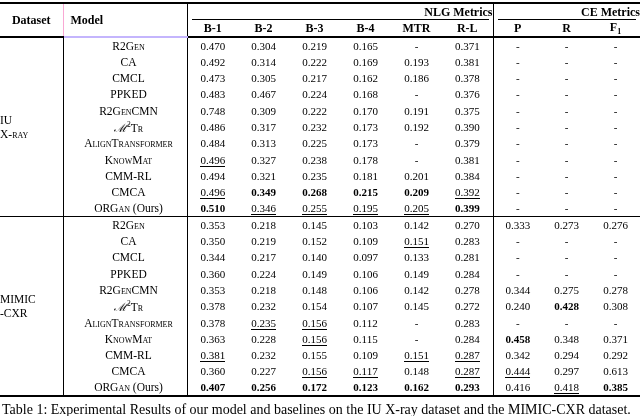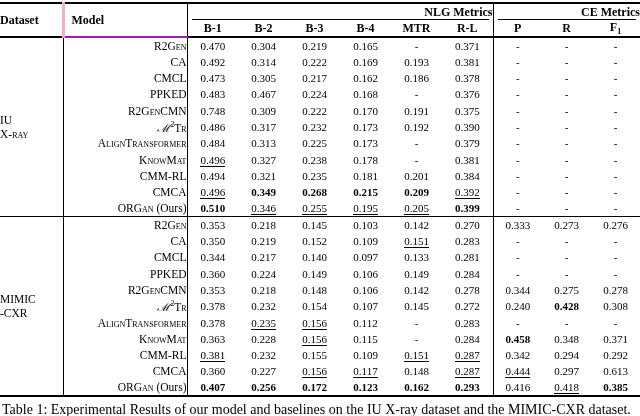--- a/index.html
+++ b/index.html
@@ -10,32 +10,32 @@
     font-family: "Liberation Serif", serif;
   }
   table.results {
     border-collapse: collapse; table-layout: fixed;
     width: 640px; margin-top: 2px;
     border-top: 2px solid #000;
     border-bottom: 2px solid #000;
   }
   th, td { padding: 0; }
   tr.h1 th { font-size: 12px; font-weight: bold; height: 17px; vertical-align: middle; }
-  th.h-dataset { text-align: left; border-right: 3px solid #f9a8d4; border-bottom: 2px solid #000; }
-  th.h-model  { text-align: left; padding-left: 7px; border-right: 1px solid #000; border-bottom: 2px solid #a21caf; }
+  th.h-dataset { text-align: center; border-right: 1px solid #f9a8d4; border-bottom: 2px solid #000; }
+  th.h-model  { text-align: left; padding-left: 7px; border-right: 1px solid #000; border-bottom: 2px solid #c4b5fd; }
   th.group { position: relative; text-align: right; }
   th.group.nlg { border-right: 1px solid #000; }
   th.group::after { content: ""; position: absolute; left: 4px; right: 4px; bottom: 0; height: 1px; background: #000; }
   tr.h2 th { font-size: 12px; font-weight: bold; height: 17px; text-align: center; border-bottom: 2px solid #000; }
   tr.h2 th.vr { border-right: 1px solid #000; }
   tr.h2 th sub { font-size: 8px; }
   tbody td { font-size: 11px; height: 16.3px; vertical-align: middle; }
   td.dataset-cell { border-right: 1px solid #000; text-align: left; font-size: 11.5px; }
   td.dataset-cell div { line-height: 1.25; }
-  td.model-cell { border-right: 1px solid #000; text-align: right; padding-left: 7px; font-size: 11.5px; white-space: nowrap; }
+  td.model-cell { border-right: 1px solid #000; text-align: center; padding-left: 7px; font-size: 11.5px; white-space: nowrap; }
   td.val { text-align: center; }
   td.val.vr { border-right: 1px solid #000; }
   tr.sec-start td { border-top: 1.5px solid #000; }
   .sc { font-variant: small-caps; }
   .scriptm { font-family: "DejaVu Serif", serif; font-style: italic; }
   sup { font-size: 7.5px; }
   .b { font-weight: bold; }
   .u { border-bottom: 1px solid #000; }
   .caption {
     margin-top: 5px; padding-left: 2px;

